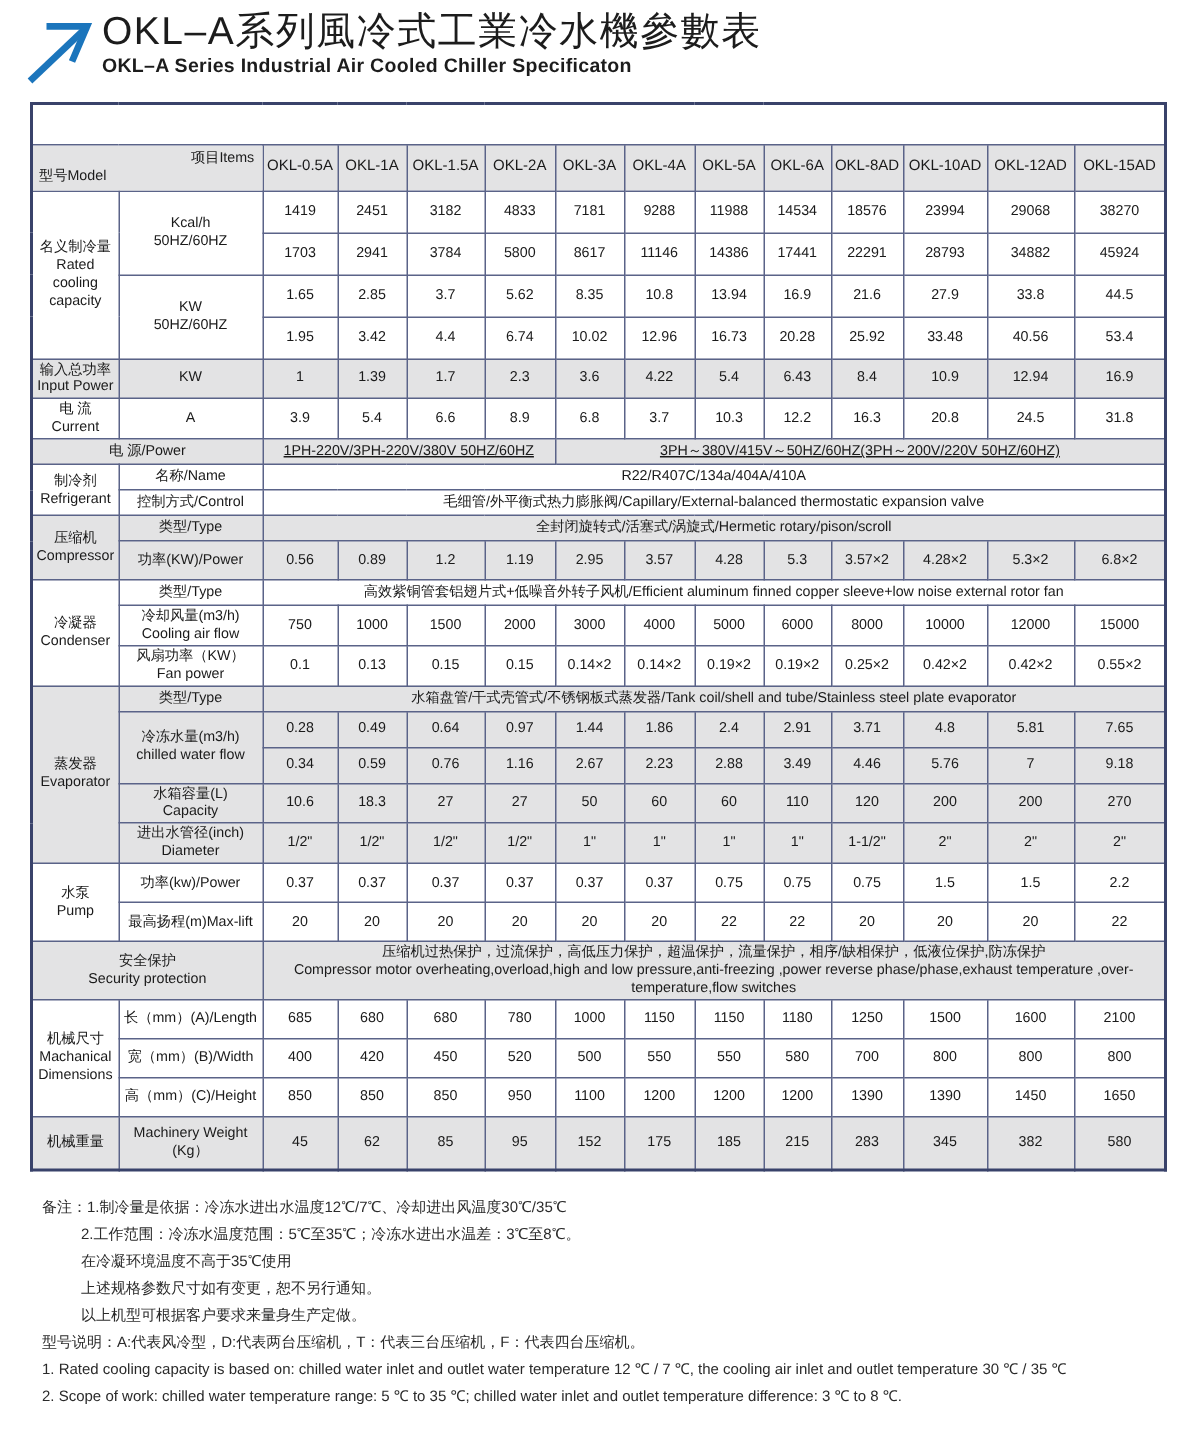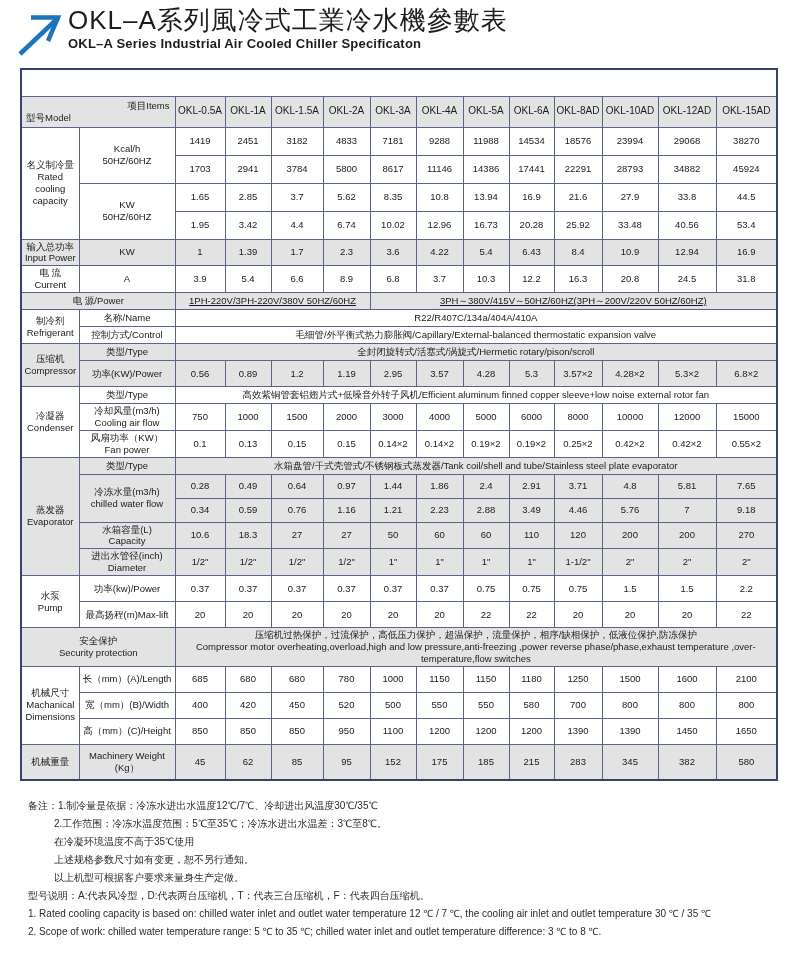--- a/index.html
+++ b/index.html
@@ -269,21 +269,21 @@
           <td class="v">3.71</td>
           <td class="v">4.8</td>
           <td class="v">5.81</td>
           <td class="v">7.65</td>
         </tr>
         <tr class="shade rv2">
           <td class="v">0.34</td>
           <td class="v">0.59</td>
           <td class="v">0.76</td>
           <td class="v">1.16</td>
-          <td class="v">1.21</td>
+          <td class="v">2.67</td>
           <td class="v">2.23</td>
           <td class="v">2.88</td>
           <td class="v">3.49</td>
           <td class="v">4.46</td>
           <td class="v">5.76</td>
           <td class="v">7</td>
           <td class="v">9.18</td>
         </tr>
         <tr class="shade rv">
           <td class="item" colspan="1" rowspan="1">水箱容量(L)<br>Capacity</td>

